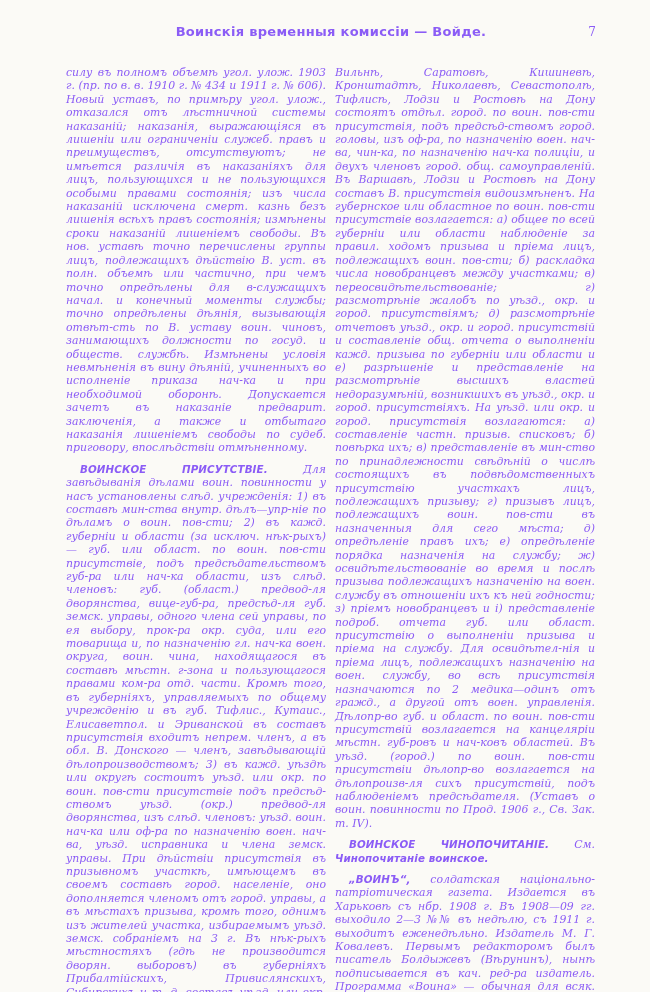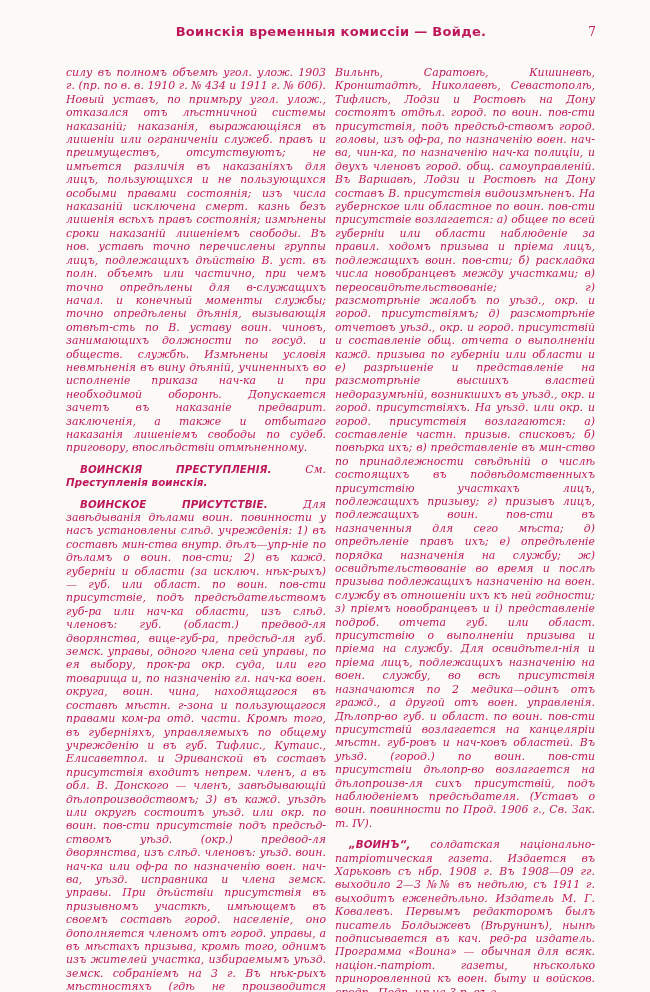--- a/index.html
+++ b/index.html
@@ -2,21 +2,21 @@
 <html><head>
 <meta charset="utf-8">
 <style>
   html,body { margin:0; padding:0; }
   body { background:#faf9f5; }
   .page {
     position:relative;
     width:650px; height:992px;
     box-sizing:border-box;
     background:#fbfaf6;
-    color:#be185d;
+    color:#8b5cf6;
     font-family:"DejaVu Serif", serif;
     padding:24px 54px 0 66px;
     overflow:hidden;
   }
   .header { position:relative; height:20px; margin-bottom:22px; }
   .running-title {
     text-align:center;
     font-family:"DejaVu Sans", sans-serif;
     font-weight:bold;
     font-size:13px;
@@ -56,27 +56,27 @@
   </div>
 
   <div class="columns">
 
     <div class="col">
       <p class="para cont">силу въ полномъ объемѣ угол. улож. 1903 г. (пр. по в. в. 1910 г. № 434 и 1911 г. № 606). Новый уставъ, по примѣру угол. улож., отказался отъ лѣстничной системы наказаній; наказанія, выражающіяся въ лишеніи или ограниченіи служеб. правъ и преимуществъ, отсутствуютъ; не имѣется различія въ наказаніяхъ для лицъ, пользующихся и не пользующихся особыми правами состоянія; изъ числа наказаній исключена смерт. казнь безъ лишенія всѣхъ правъ состоянія; измѣнены сроки наказаній лишеніемъ свободы. Въ нов. уставѣ точно перечислены группы лицъ, подлежащихъ дѣйствію В. уст. въ полн. объемѣ или частично, при чемъ точно опредѣлены для в-служащихъ начал. и конечный моменты службы; точно опредѣлены дѣянія, вызывающія отвѣт-сть по В. уставу воин. чиновъ, занимающихъ должности по госуд. и обществ. службѣ. Измѣнены условія невмѣненія въ вину дѣяній, учиненныхъ во исполненіе приказа нач-ка и при необходимой оборонѣ. Допускается зачетъ въ наказаніе предварит. заключенія, а также и отбытаго наказанія лишеніемъ свободы по судеб. приговору, впослѣдствіи отмѣненному.</p>
 
 
 
 
-      <p class="para entry"><span class="hw">ВОИНСКІЯ ПРЕСТУПЛЕНІЯ.</span> <span>См.</span> <span class="hw-ref">Преступленія воинскія.</span></p>
 
       <p class="para entry"><span class="hw">ВОИНСКОЕ ПРИСУТСТВІЕ.</span> <span>Для завѣдыванія дѣлами воин. повинности у насъ установлены слѣд. учрежденія: 1) въ составѣ мин-ства внутр. дѣлъ—упр-ніе по дѣламъ о воин. пов-сти; 2) въ кажд. губерніи и области (за исключ. нѣк-рыхъ) — губ. или област. по воин. пов-сти присутствіе, подъ предсѣдательствомъ губ-ра или нач-ка области, изъ слѣд. членовъ: губ. (област.) предвод-ля дворянства, вице-губ-ра, предсѣд-ля губ. земск. управы, одного члена сей управы, по ея выбору, прок-ра окр. суда, или его товарища и, по назначенію гл. нач-ка воен. округа, воин. чина, находящагося въ составѣ мѣстн. г-зона и пользующагося правами ком-ра отд. части. Кромѣ того, въ губерніяхъ, управляемыхъ по общему учрежденію и въ губ. Тифлис., Кутаис., Елисаветпол. и Эриванской въ составъ присутствія входитъ непрем. членъ, а въ обл. В. Донского — членъ, завѣдывающій дѣлопроизводствомъ; 3) въ кажд. уѣздѣ или округѣ состоитъ уѣзд. или окр. по воин. пов-сти присутствіе подъ предсѣд-ствомъ уѣзд. (окр.) предвод-ля дворянства, изъ слѣд. членовъ: уѣзд. воин. нач-ка или оф-ра по назначенію воен. нач-ва, уѣзд. исправника и члена земск. управы. При дѣйствіи присутствія въ призывномъ участкѣ, имѣющемъ въ своемъ составѣ город. населеніе, оно дополняется членомъ отъ город. управы, а въ мѣстахъ призыва, кромѣ того, однимъ изъ жителей участка, избираемымъ уѣзд. земск. собраніемъ на 3 г. Въ нѣк-рыхъ мѣстностяхъ (гдѣ не производится дворян. выборовъ) въ губерніяхъ Прибалтійскихъ, Привислянскихъ, Сибирскихъ и т. д. составъ уѣзд. или окр. присутствія видоизмѣненъ; 4) въ гг. Спб., Москвѣ, Одессѣ, Варшавѣ, Ригѣ, Казани, Харьковѣ, Кіевѣ,</span></p>
     </div>
 
     <div class="col">
       <p class="para cont">Вильнѣ, Саратовѣ, Кишиневѣ, Кронштадтѣ, Николаевѣ, Севастополѣ, Тифлисѣ, Лодзи и Ростовѣ на Дону состоятъ отдѣл. город. по воин. пов-сти присутствія, подъ предсѣд-ствомъ город. головы, изъ оф-ра, по назначенію воен. нач-ва, чин-ка, по назначенію нач-ка полиціи, и двухъ членовъ город. общ. самоуправленій. Въ Варшавѣ, Лодзи и Ростовѣ на Дону составъ В. присутствія видоизмѣненъ. На губернское или областное по воин. пов-сти присутствіе возлагается: а) общее по всей губерніи или области наблюденіе за правил. ходомъ призыва и пріема лицъ, подлежащихъ воин. пов-сти; б) раскладка числа новобранцевъ между участками; в) переосвидѣтельствованіе; г) разсмотрѣніе жалобъ по уѣзд., окр. и город. присутствіямъ; д) разсмотрѣніе отчетовъ уѣзд., окр. и город. присутствій и составленіе общ. отчета о выполненіи кажд. призыва по губерніи или области и е) разрѣшеніе и представленіе на разсмотрѣніе высшихъ властей недоразумѣній, возникшихъ въ уѣзд., окр. и город. присутствіяхъ. На уѣзд. или окр. и город. присутствія возлагаются: а) составленіе частн. призыв. списковъ; б) повѣрка ихъ; в) представленіе въ мин-ство по принадлежности свѣдѣній о числѣ состоящихъ въ подвѣдомственныхъ присутствію участкахъ лицъ, подлежащихъ призыву; г) призывъ лицъ, подлежащихъ воин. пов-сти въ назначенныя для сего мѣста; д) опредѣленіе правъ ихъ; е) опредѣленіе порядка назначенія на службу; ж) освидѣтельствованіе во время и послѣ призыва подлежащихъ назначенію на воен. службу въ отношеніи ихъ къ ней годности; з) пріемъ новобранцевъ и і) представленіе подроб. отчета губ. или област. присутствію о выполненіи призыва и пріема на службу. Для освидѣтел-нія и пріема лицъ, подлежащихъ назначенію на воен. службу, во всѣ присутствія назначаются по 2 медика—одинъ отъ гражд., а другой отъ воен. управленія. Дѣлопр-во губ. и област. по воин. пов-сти присутствій возлагается на канцеляріи мѣстн. губ-ровъ и нач-ковъ областей. Въ уѣзд. (город.) по воин. пов-сти присутствіи дѣлопр-во возлагается на дѣлопроизв-ля сихъ присутствій, подъ наблюденіемъ предсѣдателя. (Уставъ о воин. повинности по Прод. 1906 г., Св. Зак. т. IV).</p>
 
+      <p class="para entry"><span class="hw">ВОИНСКОЕ ЧИНОПОЧИТАНІЕ.</span> <span>См.</span> <span class="hw-ref">Чинопочитаніе воинское.</span></p>
 
       <p class="para entry"><span class="hw">„ВОИНЪ“,</span> <span>солдатская національно-патріотическая газета. Издается въ Харьковѣ съ нбр. 1908 г. Въ 1908—09 гг. выходило 2—3 №№ въ недѣлю, съ 1911 г. выходитъ еженедѣльно. Издатель М. Г. Ковалевъ. Первымъ редакторомъ былъ писатель Болдыжевъ (Вѣрунинъ), нынѣ подписывается въ кач. ред-ра издатель. Программа «Воина» — обычная для всяк. націон.-патріот. газеты, нѣсколько приноровленной къ воен. быту и войсков. средѣ. Подп. цѣна 3 р. въ г.</span></p>
 
     </div>
 
   </div>
 </div>
 
 </body></html>

